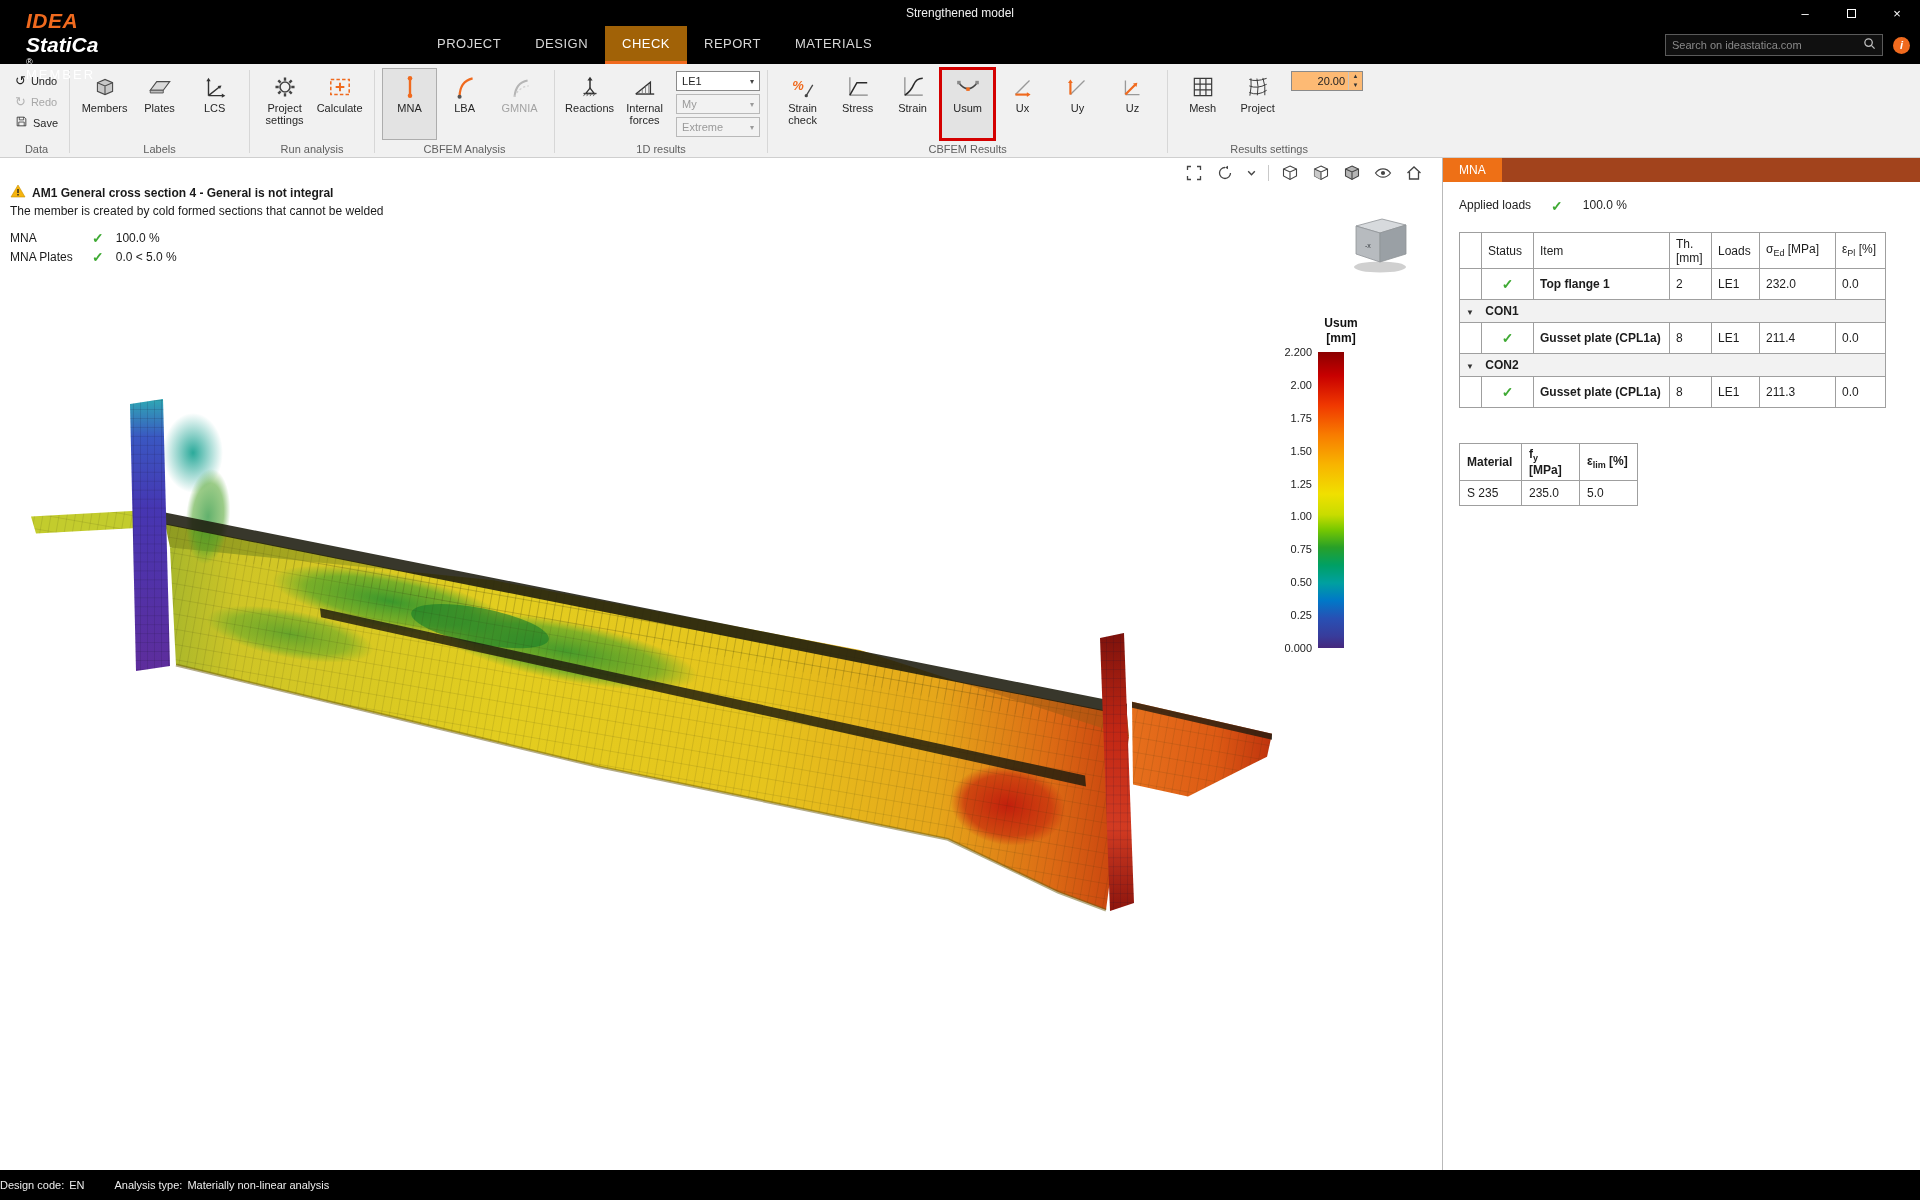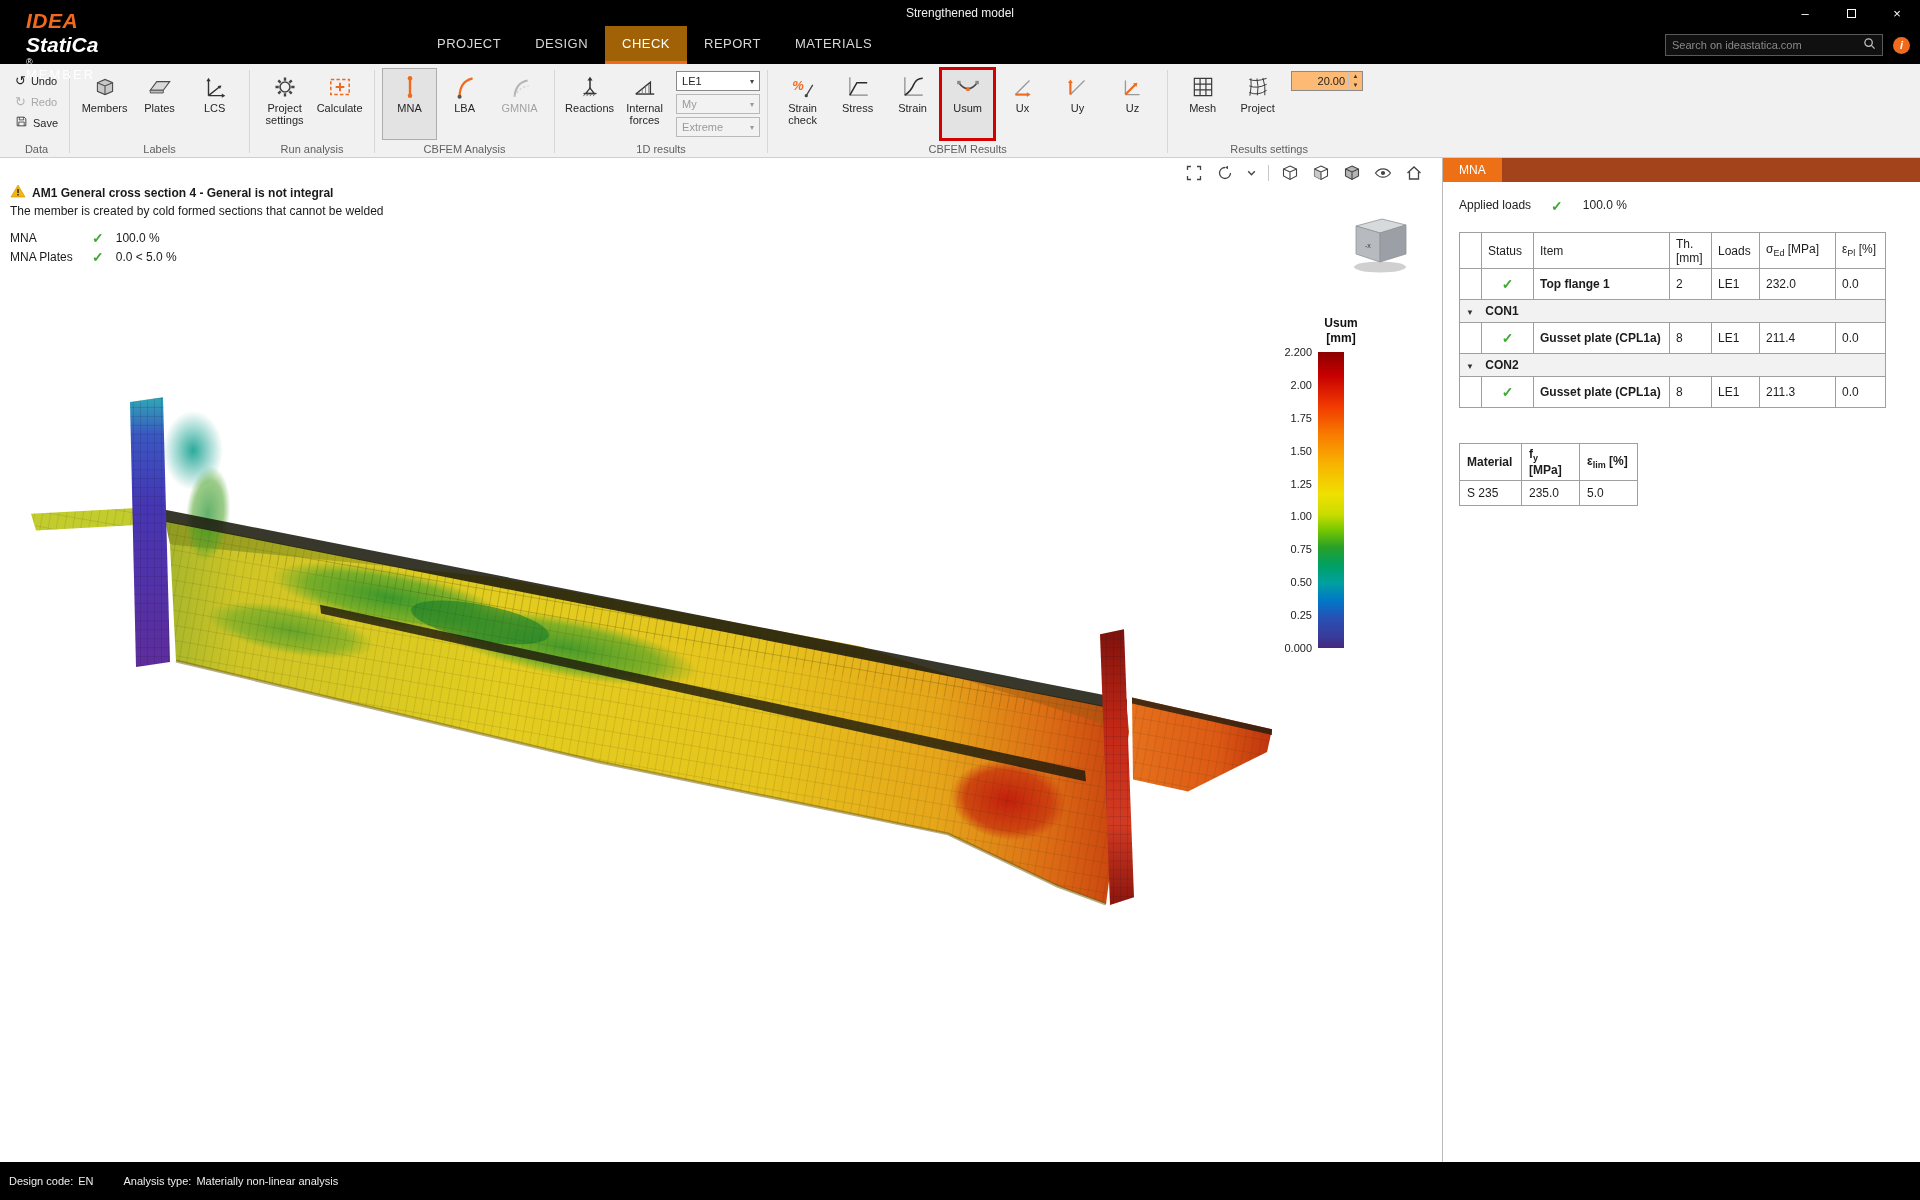--- a/index.html
+++ b/index.html
@@ -100,21 +100,21 @@
   .group-row td{background:#f2f2f2;font-weight:bold;padding:4px 6px;}
   .group-row .tri{font-size:8px;margin-right:8px;color:#333;}
   .item-row td{height:31px;}
   .item-row .cell-item{font-weight:bold;}
   sub{font-size:9px;}
   .mat-table{margin-top:35px;font-size:12px;color:#1c1c1c;}
   .mat-table th,.mat-table td{border:1px solid #9f9f9f;padding:3px 7px;text-align:left;height:25px;}
   .mat-table th{font-weight:bold;}
 
   
-  #statusbar{height:38px;background:#000;color:#ededed;font-size:11px;display:flex;align-items:center;gap:30px;padding-left:9px;flex:0 0 auto;}
+  #statusbar{height:30px;background:#000;color:#ededed;font-size:11px;display:flex;align-items:center;gap:30px;flex:0 0 auto;}
   .sb-seg{display:flex;gap:5px;}
 </style>
 </head>
 <body>
 
 <div id="app">
 
   <div id="titlebar">
     <div id="window-title">Strengthened model</div>
     <div id="window-controls">

